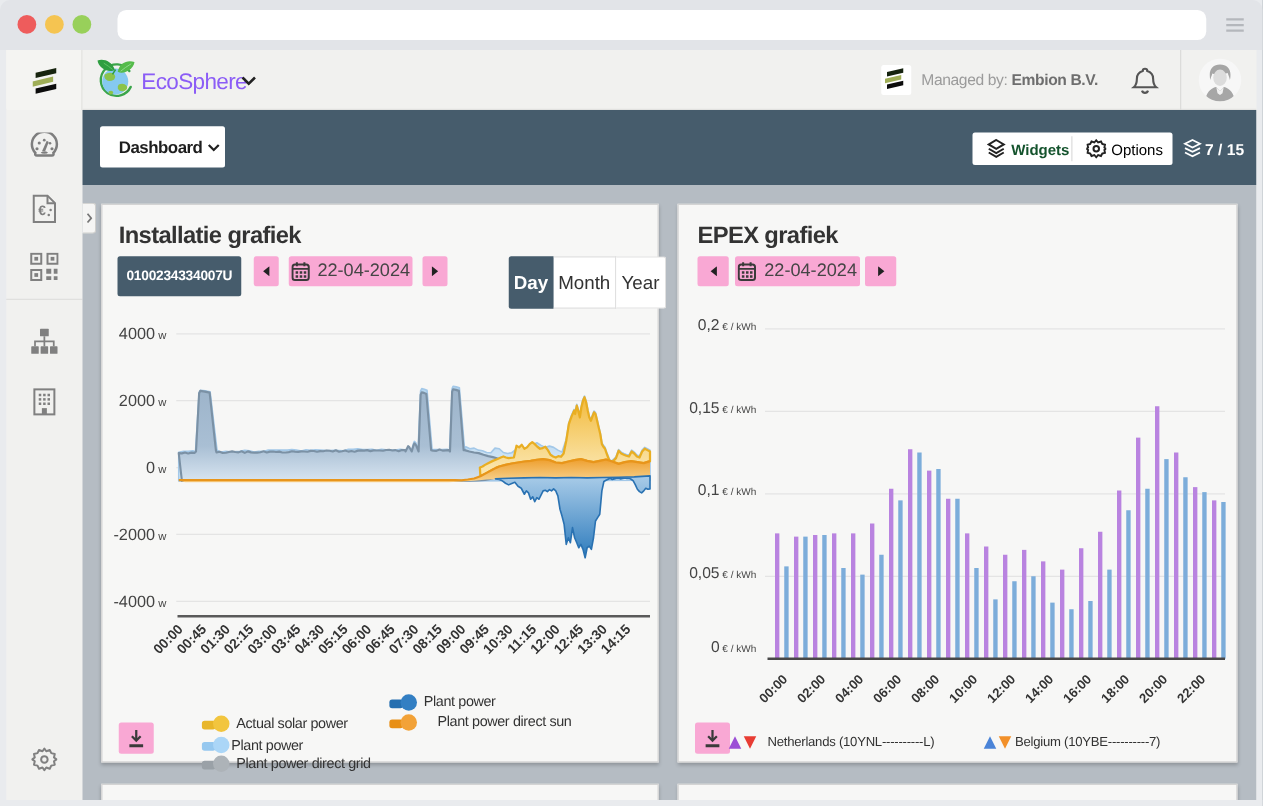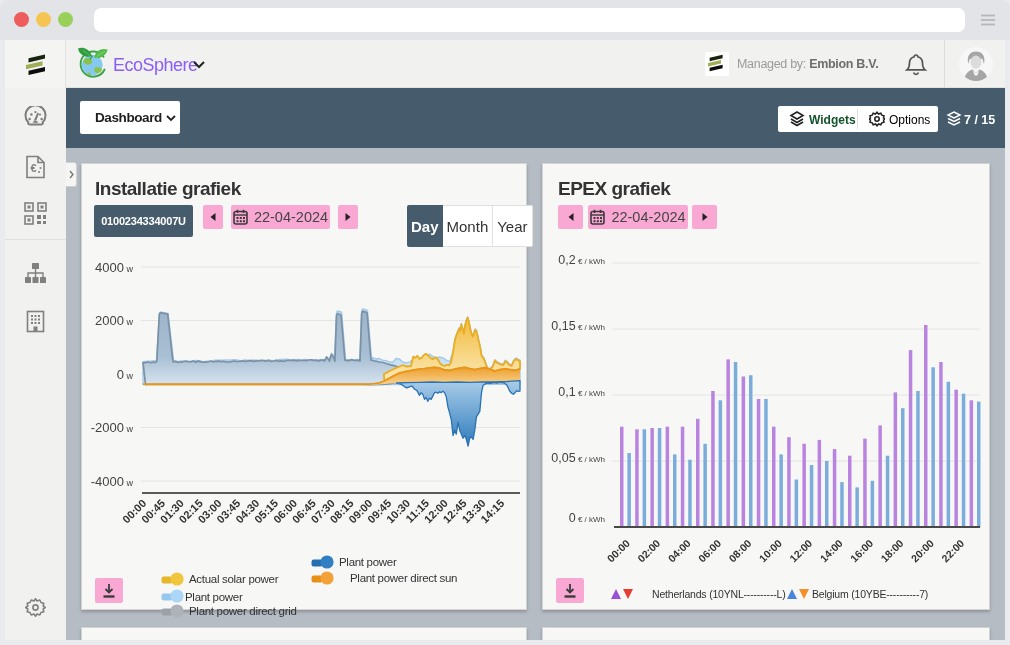--- a/index.html
+++ b/index.html
@@ -442,21 +442,21 @@
   </div>
 <div class="abs btn" style="left:556px;top:578px;width:28px;height:25px">
     <svg width="18" height="18" viewBox="0 0 18 18">
       <g stroke="#3a3a3a" stroke-width="1.8" fill="none">
         <line x1="9" y1="2" x2="9" y2="10"></line>
         <polyline points="5.5,7 9,10.5 12.5,7" fill="none"></polyline>
         <line x1="3.5" y1="14.5" x2="14.5" y2="14.5" stroke-width="2.4"></line>
       </g>
     </svg>
   </div>
-<div class="abs" style="left:610px;top:588px;display:flex;align-items:flex-start;gap:18px">
+<div class="abs" style="left:582px;top:588px;display:flex;align-items:flex-start;gap:8px">
  <svg width="24" height="12">
       <path d="M6,1 L11,11 L1,11Z" fill="#9b4fd6"></path>
       <path d="M13,1 L23,1 L18,11Z" fill="#e83c33"></path>
     </svg>
  <span style="font-size:10.5px;letter-spacing:-0.2px;color:#333">Netherlands (10YNL----------L)</span>
 </div>
 <div class="abs" style="left:786px;top:588px;display:flex;align-items:center;gap:2px">
  <svg width="24" height="12">
       <path d="M6,1 L11,11 L1,11Z" fill="#4a84d8"></path>
       <path d="M13,1 L23,1 L18,11Z" fill="#f2902a"></path>

